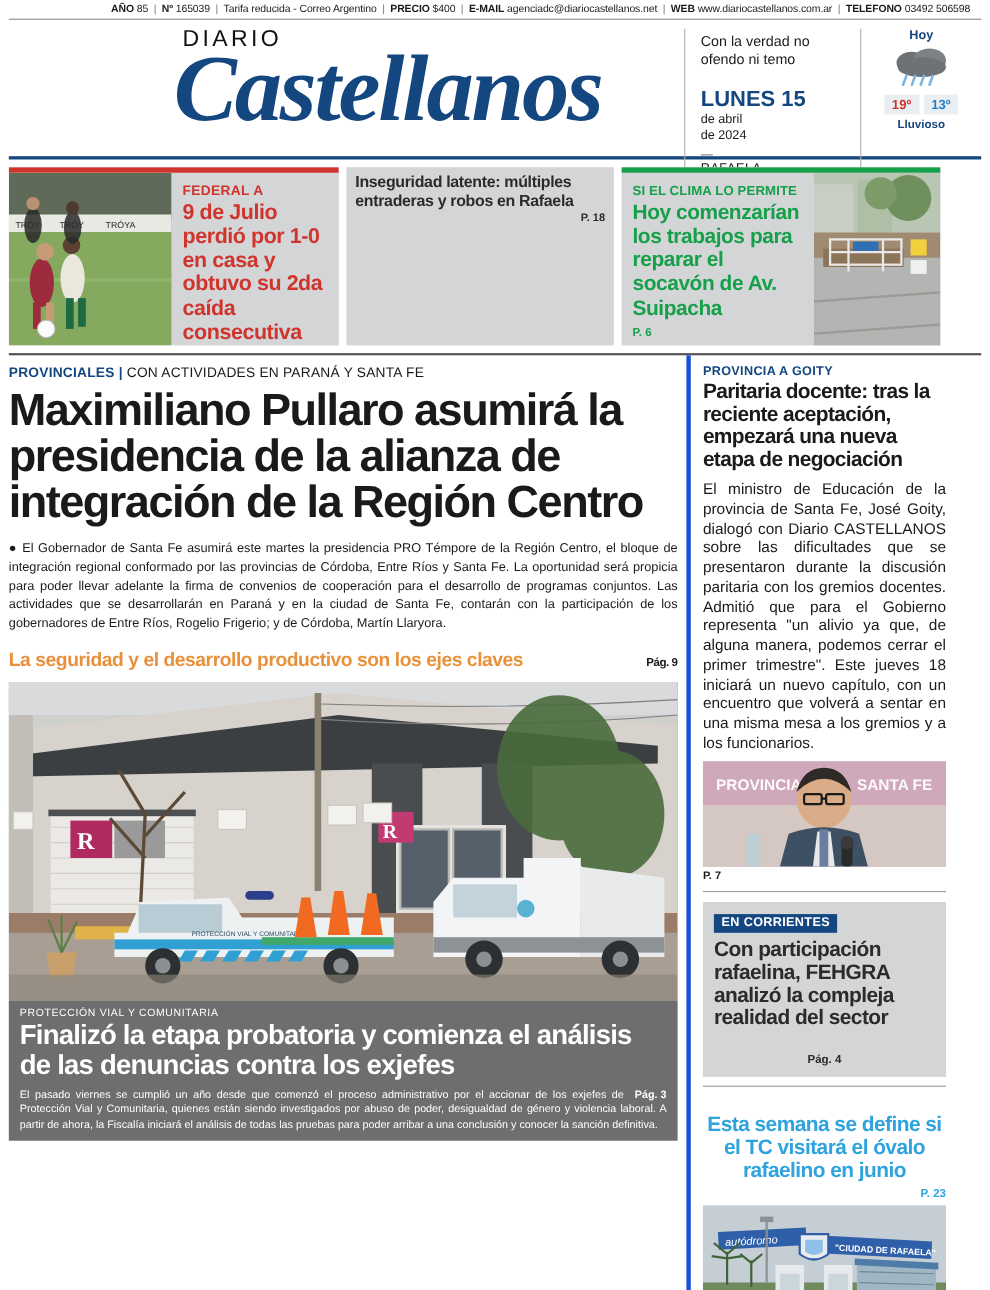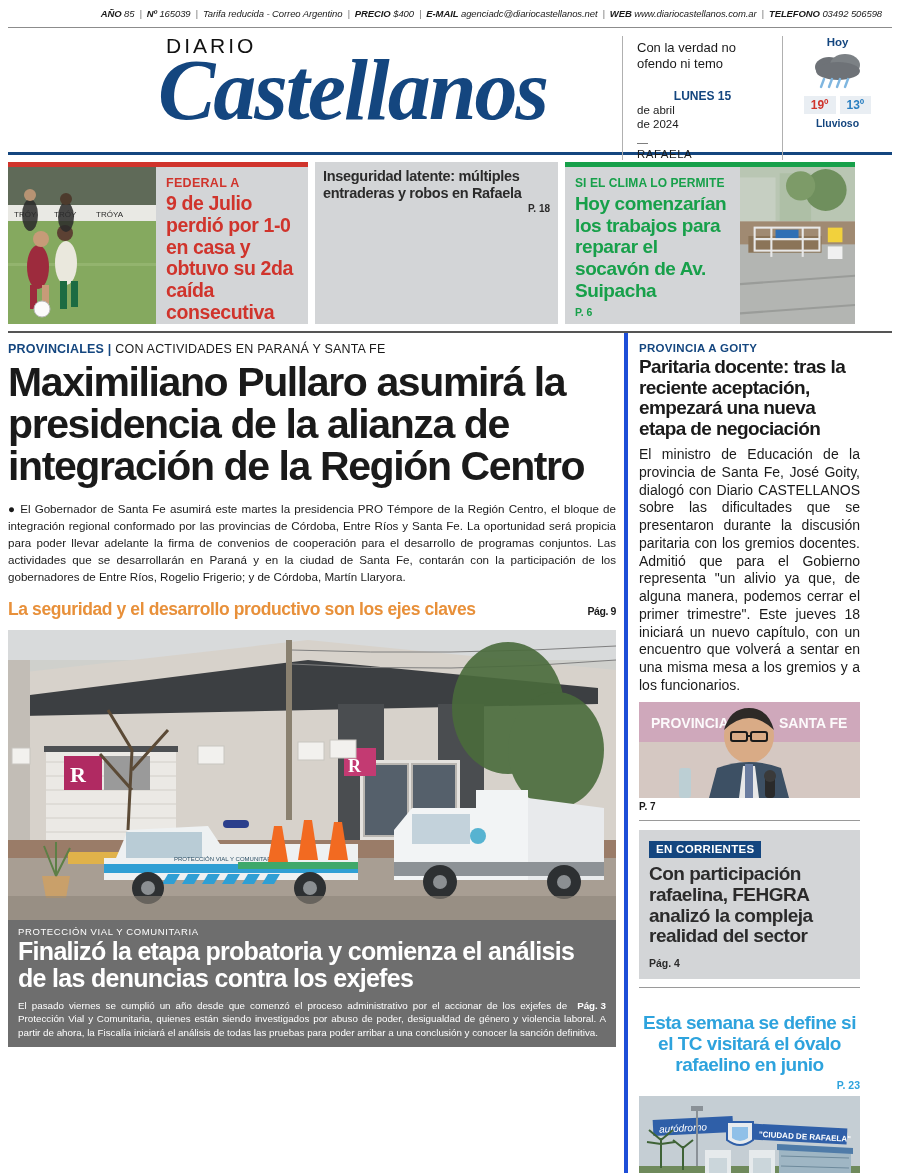--- a/index.html
+++ b/index.html
@@ -7,23 +7,23 @@
     width:900px; height:1173px;
     background:#ffffff;
     font-family:"Liberation Sans", sans-serif;
     color:#1a1a1a;
     overflow:hidden;
   }
   .page { width:900px; height:1173px; position:relative; }
 
   
   .infobar {
-    height:28px; display:flex; align-items:center; justify-content:flex-end;
+    height:18px; display:flex; align-items:center; justify-content:flex-end;
     padding:0 10px 0 0; font-size:9.5px; letter-spacing:-0.1px;
-    border-bottom:1px solid #8c8c8c; margin:0 8px;font-style:italic;
+    border-bottom:1px solid #8c8c8c; margin:0 8px;
   }
   .infobar .seg { white-space:nowrap; }
   .infobar .sep { color:#777; margin:0 5px; }
   .infobar b { font-weight:bold; }
 
   
   .masthead {
     position:relative; height:120px; margin:0 8px;
     display:flex; align-items:flex-start;
   }
@@ -39,21 +39,21 @@
     font-size:86px; line-height:0.95; color:#14467f;
     letter-spacing:-2px; margin-top:-8px;
   }
 
   .mast-right { display:flex; flex:1; padding-top:8px; }
   .mast-motto {
     border-left:1px solid #b0b0b0; padding:4px 14px 0 14px;
     width:160px;
   }
   .motto-text { font-size:13px; line-height:1.25; color:#1a1a1a; }
-  .motto-day { font-size:12px; font-weight:bold; color:#14467f; margin-top:16px;text-align:center; }
+  .motto-day { font-size:20px; font-weight:bold; color:#14467f; margin-top:16px; }
   .motto-sub { font-size:11.5px; line-height:1.3; color:#1a1a1a; }
   .motto-dash { font-size:11px; color:#555; margin-top:4px; }
   .motto-city { font-size:11.5px; color:#1a1a1a; letter-spacing:0.5px; }
 
   .weather {
     border-left:1px solid #b0b0b0; padding:0 21px; width:110px;
     text-align:center;
   }
   .wx-title { font-size:11.5px; font-weight:bold; color:#14467f; margin-bottom:2px; }
   .wx-icon { height:44px; display:flex; align-items:center; justify-content:center; }
@@ -151,21 +151,21 @@
   .side-photo { height:96px; margin-top:7px; position:relative; overflow:hidden; background:#cfc3c8; }
   .side-pg { font-size:10px; font-weight:bold; margin-top:3px; }
   .side-div { height:1px; background:#9a9a9a; margin:8px 0 0 0; }
 
   .badge-blue {
     display:inline-block; background:#14467f; color:#fff; font-weight:bold;
     font-size:11.5px; padding:2px 7px 3px 7px; letter-spacing:0.3px;
   }
   .box-grey { background:#d3d5d7; padding:9px 10px 10px 10px; margin-top:9px; }
   .box-head { color:#2b2b2b; font-weight:bold; font-size:19px; line-height:1.1; margin-top:6px; letter-spacing:-0.5px; }
-  .box-pg { text-align:left; font-size:10.5px; font-weight:bold; margin-top:10px; color:#2b2b2b; }
+  .box-pg { text-align:center; font-size:10.5px; font-weight:bold; margin-top:20px; color:#2b2b2b; }
 
   .side-head-cyan {
     color:#2ea3dd; font-weight:bold; font-size:19px; line-height:1.1;
     text-align:center; margin-top:25px; letter-spacing:-0.5px;
   }
   .side-pg-cyan { color:#2ea3dd; font-weight:bold; font-size:10.5px; text-align:right; margin-top:3px; }
   .side-photo2 { height:140px; margin-top:5px; position:relative; overflow:hidden; background:#b9c4cc; }
 
   
   .foot-rule { height:2px; background:#555; margin:9px 8px 0 8px; }

